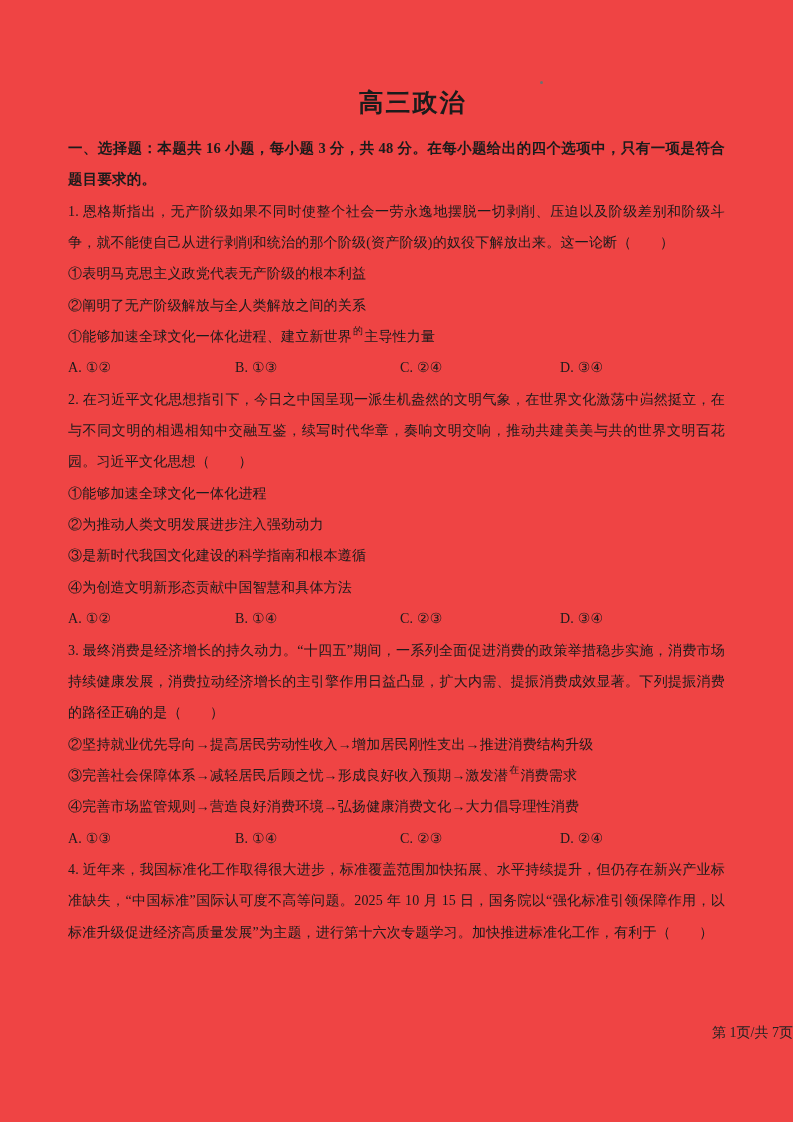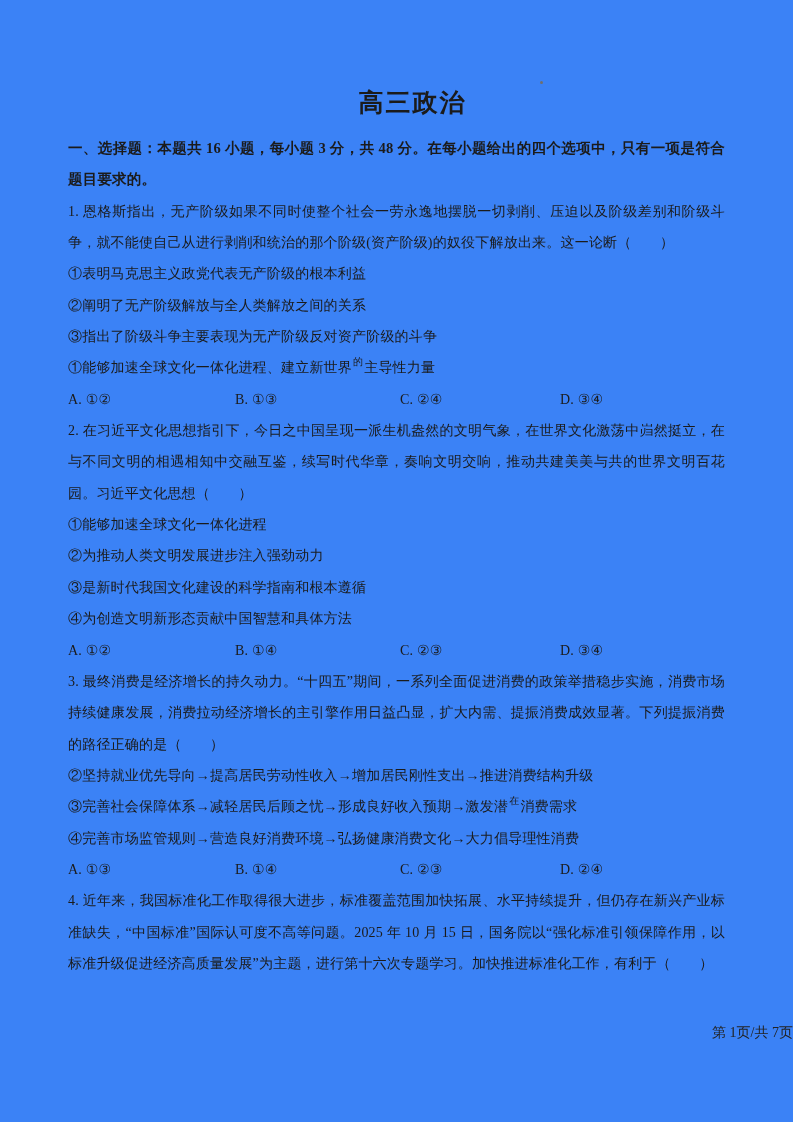--- a/index.html
+++ b/index.html
@@ -4,21 +4,21 @@
 <style>
   html, body {
     margin: 0;
     padding: 0;
     background: #ffffff;
   }
   .page {
     position: relative;
     width: 793px;
     height: 1122px;
-    background: #3b82f6;
+    background: #ef4444;
     overflow: hidden;
     font-family: "Liberation Serif", "DejaVu Serif", serif;
     color: #1b1b1b;
   }
   .title {
     position: absolute;
     top: 86px;
     left: 0;
     width: 100%;
     margin: 0;
@@ -85,21 +85,20 @@
   <div class="speck"></div>
 
   <section class="content">
 
     <p class="heading">一、选择题：本题共 16 小题，每小题 3 分，共 48 分。在每小题给出的四个选项中，只有一项是符合题目要求的。</p>
 
     <div class="question">
       <p class="stem">1. 恩格斯指出，无产阶级如果不同时使整个社会一劳永逸地摆脱一切剥削、压迫以及阶级差别和阶级斗争，就不能使自己从进行剥削和统治的那个阶级(资产阶级)的奴役下解放出来。这一论断（　　）</p>
       <p class="item">①表明马克思主义政党代表无产阶级的根本利益</p>
       <p class="item">②阐明了无产阶级解放与全人类解放之间的关系</p>
-      <p class="item">③指出了阶级斗争主要表现为无产阶级反对资产阶级的斗争</p>
       <p class="item"><span>①能够加速全球文化一体化进程、建立新世界</span><span class="sup">的</span><span>主导性力量</span></p>
       <div class="opts">
         <span>A. ①②</span>
         <span>B. ①③</span>
         <span>C. ②④</span>
         <span>D. ③④</span>
       </div>
     </div>
 
     <div class="question">

